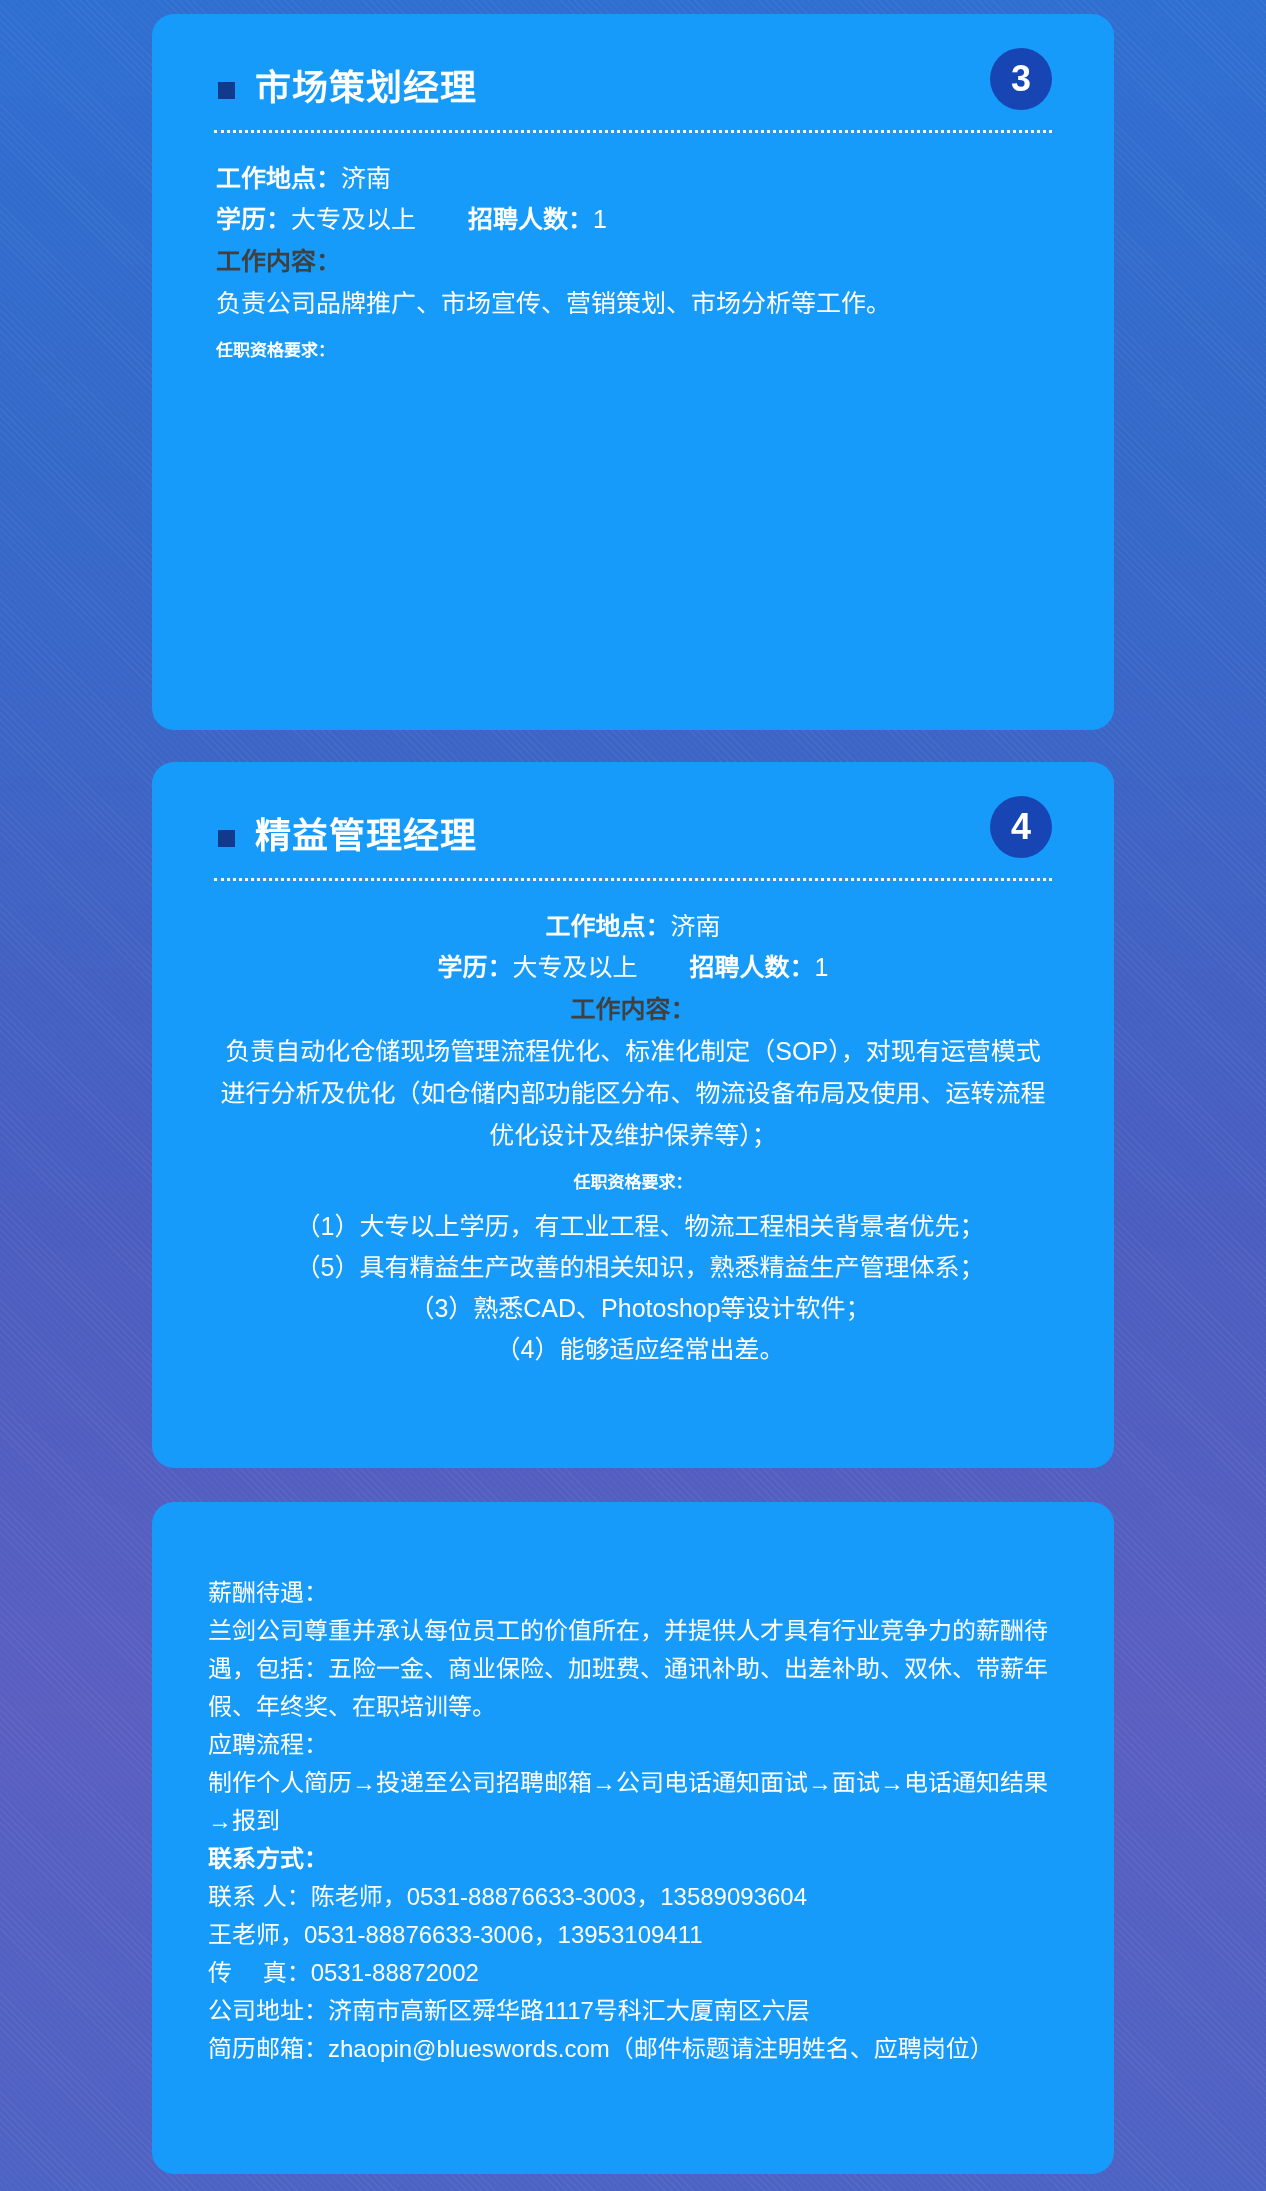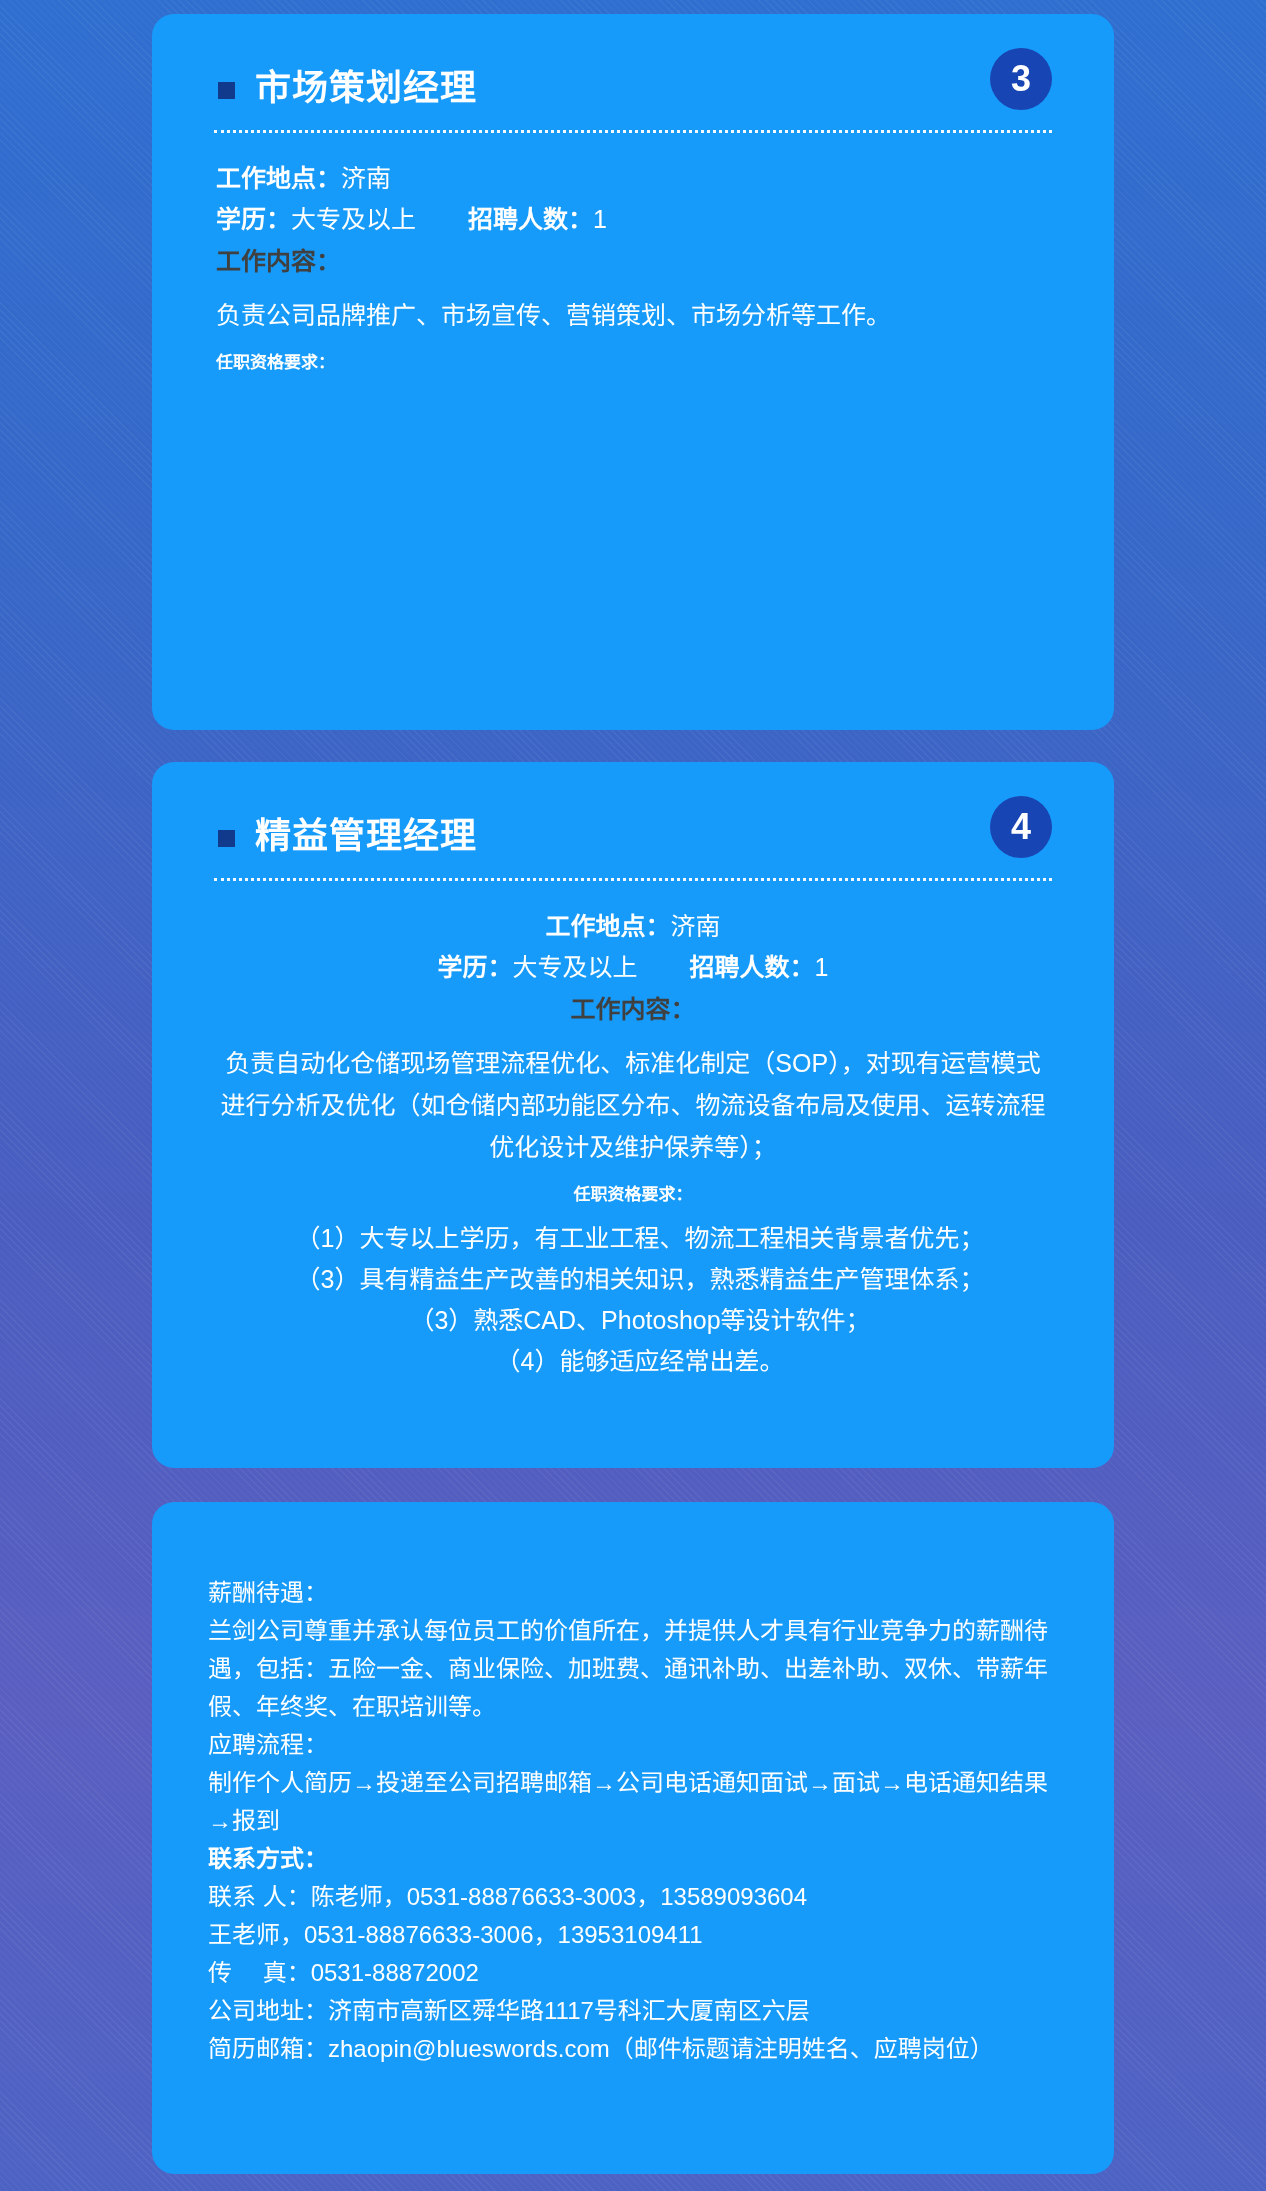--- a/index.html
+++ b/index.html
@@ -119,21 +119,20 @@
   .section-label {
     font-size: 25px;
     line-height: 42px;
     font-weight: bold;
     color: #404040;
   }
   .para {
     font-size: 25px;
     line-height: 42px;
     color: #ffffff;
-    margin-top: 12px;
   }
   .req-label {
     font-size: 17px;
     line-height: 46px;
     font-weight: bold;
     color: #ffffff;
     padding-top: 4px;
   }
   .req-list {
     list-style: none;
@@ -213,21 +212,21 @@
       </div>
       <div class="section-label">
         <span>工作内容</span><span>：</span>
       </div>
       <div class="para">负责自动化仓储现场管理流程优化、标准化制定（SOP），对现有运营模式进行分析及优化（如仓储内部功能区分布、物流设备布局及使用、运转流程优化设计及维护保养等）；</div>
       <div class="req-label">
         <span>任职资格要求</span><span>：</span>
       </div>
       <ul class="req-list">
         <li>（1）大专以上学历，有工业工程、物流工程相关背景者优先；</li>
-        <li>（3）具有精益生产改善的相关知识，熟悉精益生产管理体系；</li>
+        <li>（5）具有精益生产改善的相关知识，熟悉精益生产管理体系；</li>
         <li>（3）熟悉CAD、Photoshop等设计软件；</li>
         <li>（4）能够适应经常出差。</li>
       </ul>
     </div>
   </div>
 
   <div class="card card-3">
     <div class="info-body">
       <div class="info-line">薪酬待遇：</div>
       <div class="info-block">兰剑公司尊重并承认每位员工的价值所在，并提供人才具有行业竞争力的薪酬待遇，包括：五险一金、商业保险、加班费、通讯补助、出差补助、双休、带薪年假、年终奖、在职培训等。</div>

